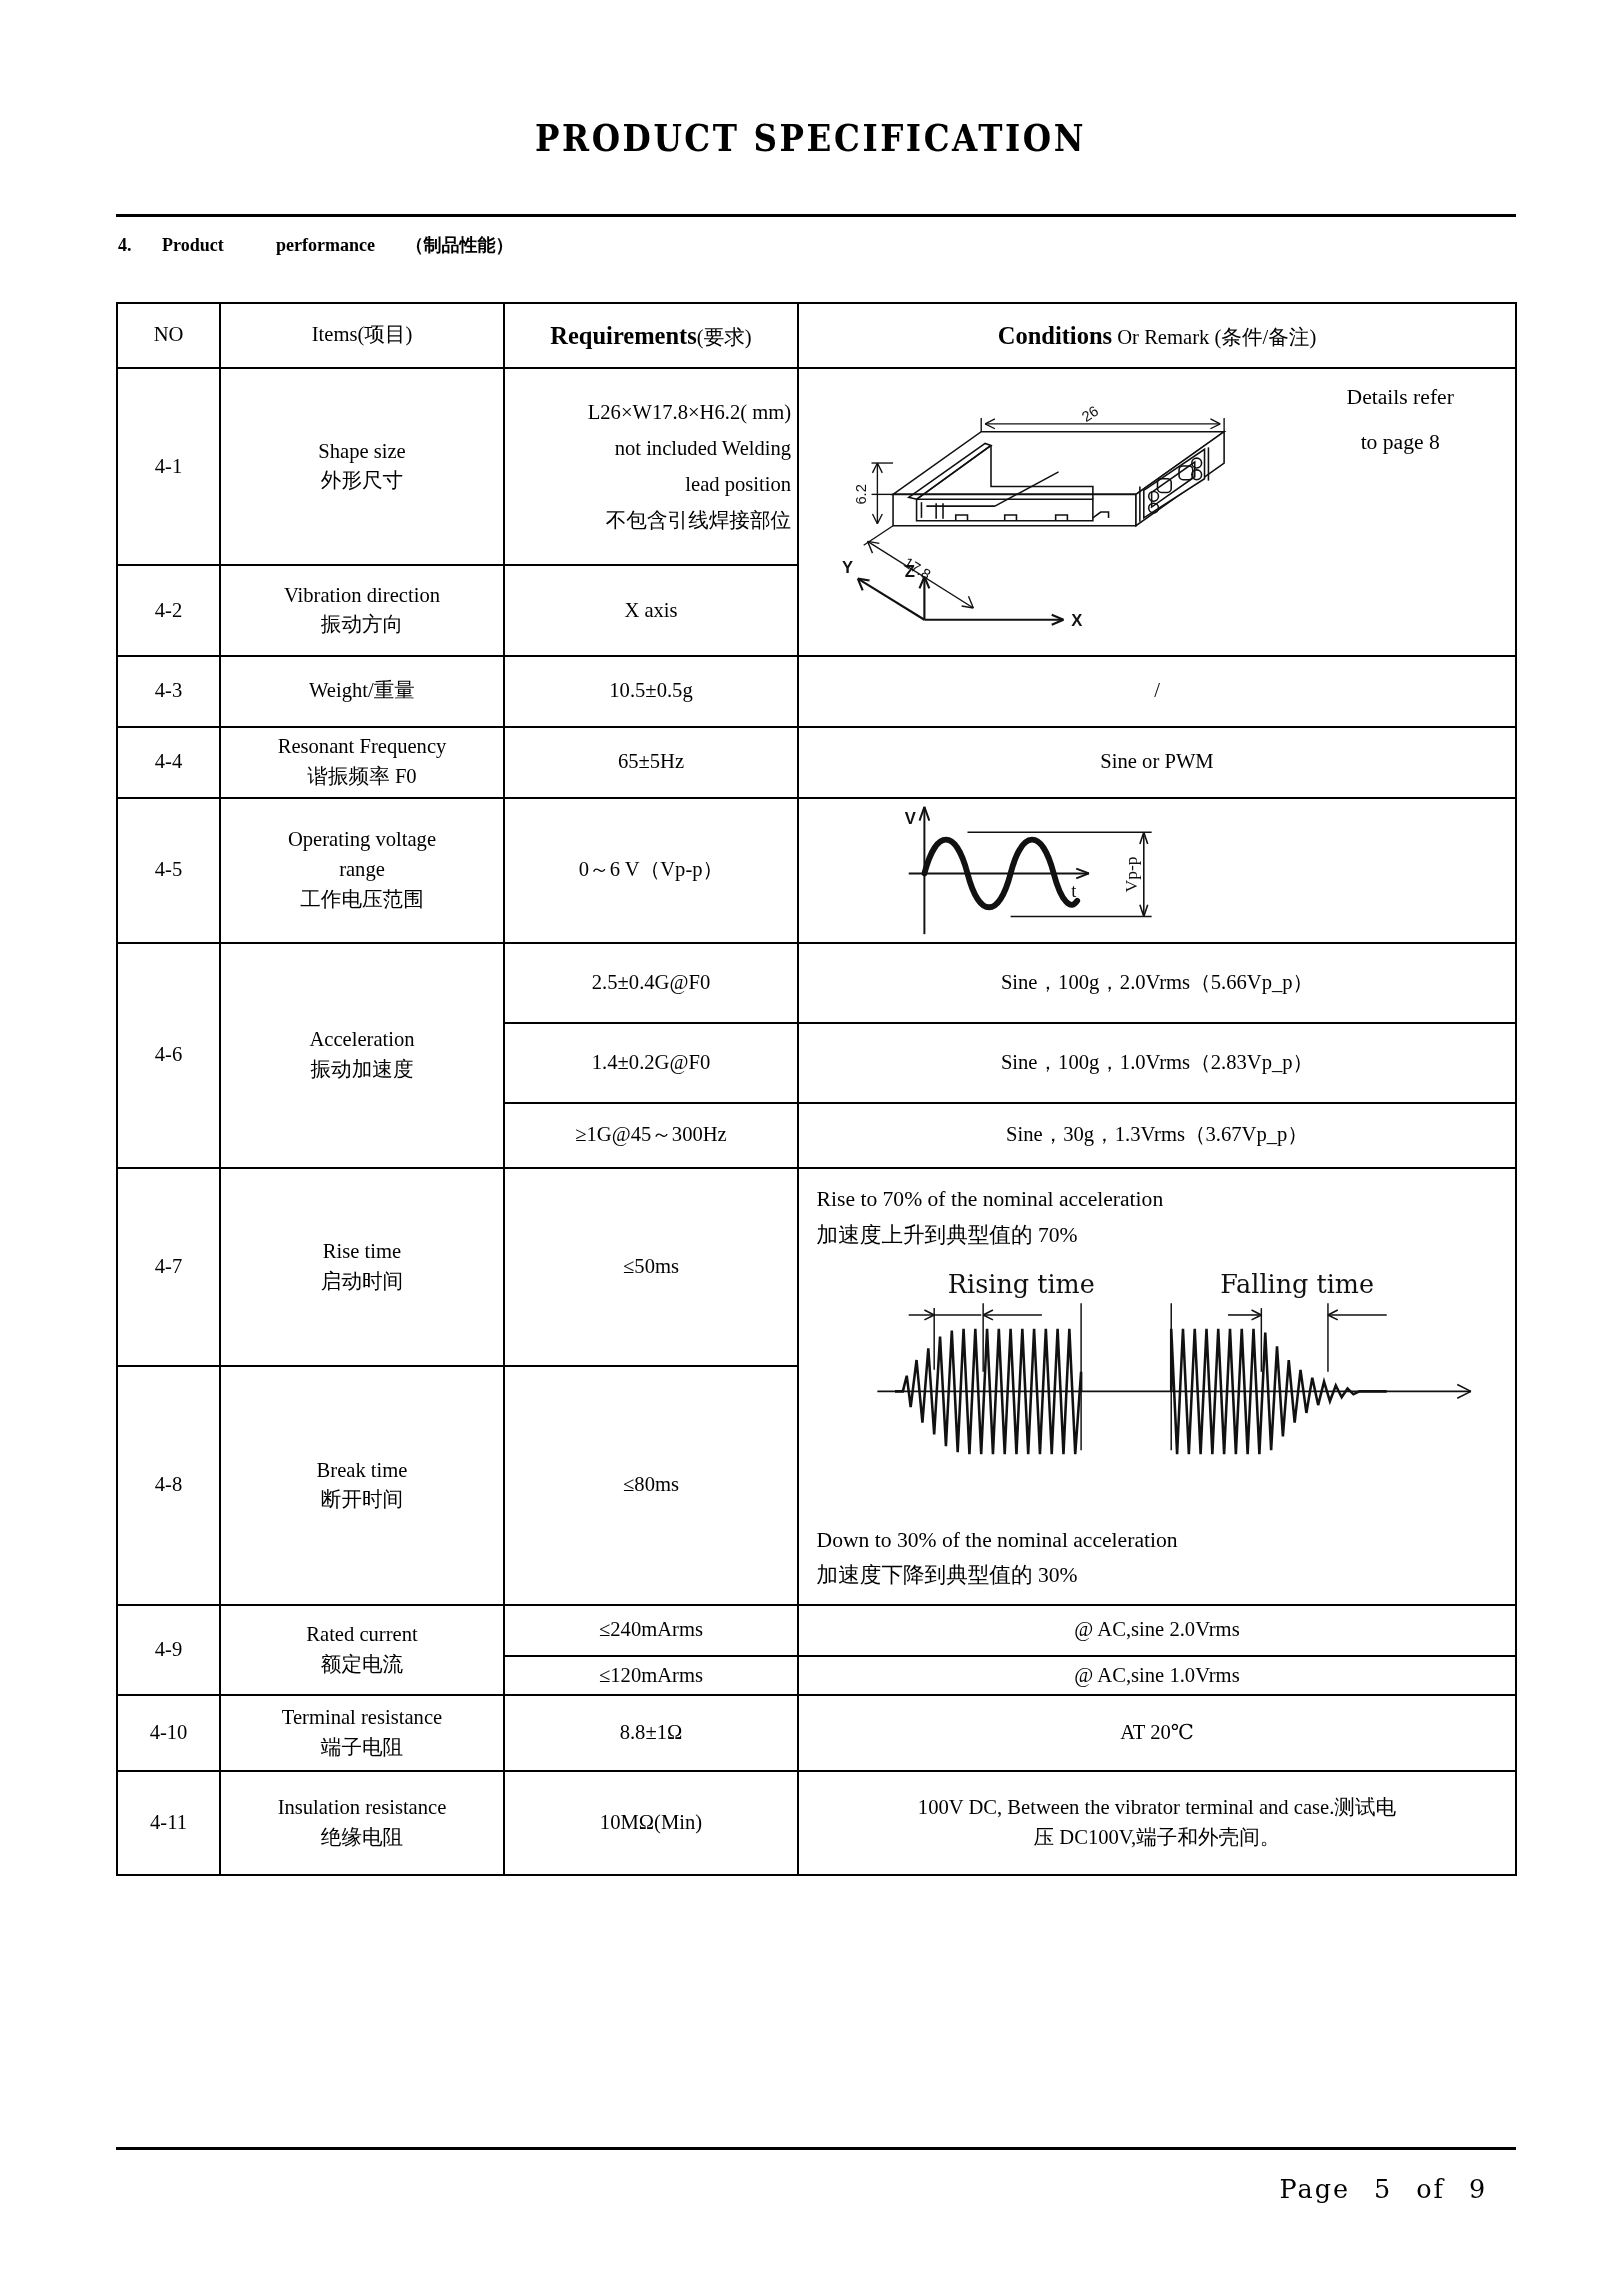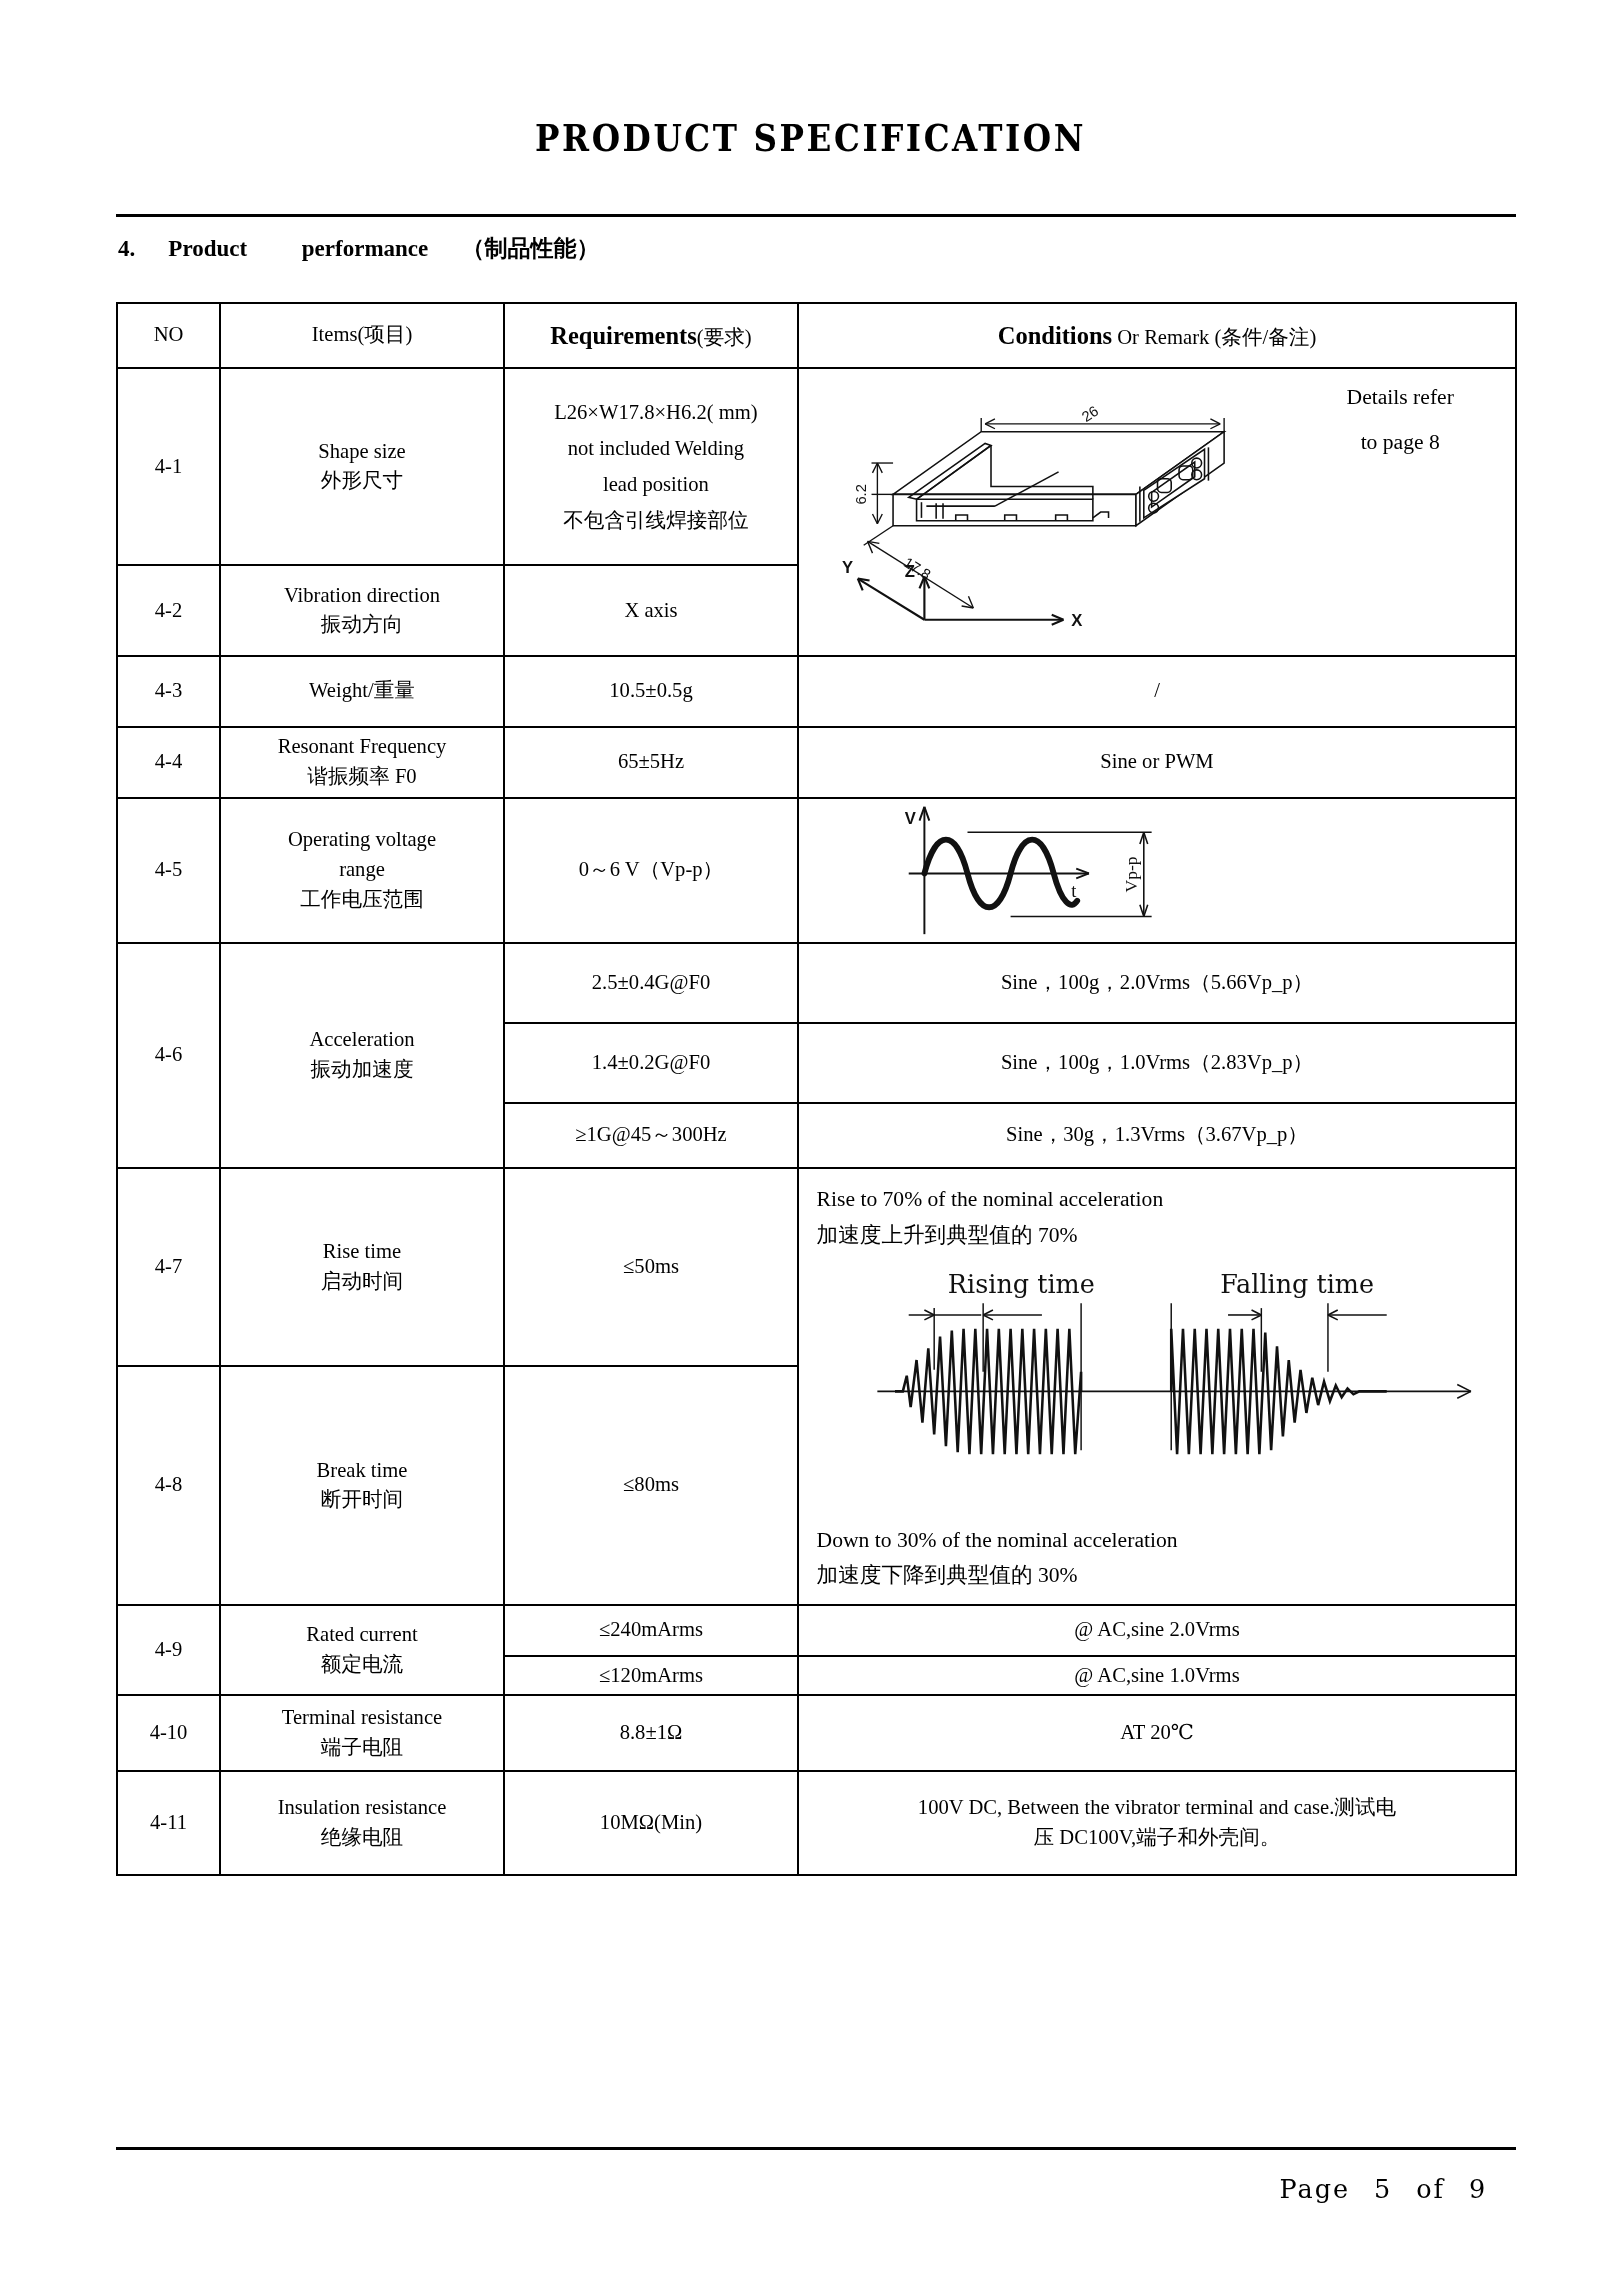--- a/index.html
+++ b/index.html
@@ -41,21 +41,21 @@
     width: 1400px;
     height: 0;
     border-top: 3.9px solid #000;
   }
   .section-heading {
     position: absolute;
     left: 118px;
     top: 233px;
     font-family: "Liberation Serif", "DejaVu Serif", serif;
     font-weight: bold;
-    font-size: 23px;
+    font-size: 18px;
   }
   .section-heading .sp { display:inline-block; width: 21.6px; }
 
   
   table.spec {
     position: absolute;
     left: 116px;
     top: 302px;
     width: 1400px;
     border-collapse: collapse;
@@ -79,21 +79,21 @@
   th.hdr .small { font-size: 20.6px; }
   th.hdr .big   { font-size: 24.5px; font-weight: bold; }
 
   td.no-cell { font-size: 21.6px; }
   td.item-cell { font-size: 21.6px; line-height: 1.6; }
   td.req-cell { font-size: 21.6px; }
   td.cond-cell { font-size: 21.6px; }
   td.left { text-align: left; padding-left: 13.7px; }
 
   .req-block {
-    text-align: center;
+    text-align: right;
     padding-left: 9.8px;
     line-height: 1.75;
     font-size: 20.6px;
   }
 
   .details-refer {
     position: absolute;
     right: 11.8px;
     top: 5.9px;
     text-align: center;

